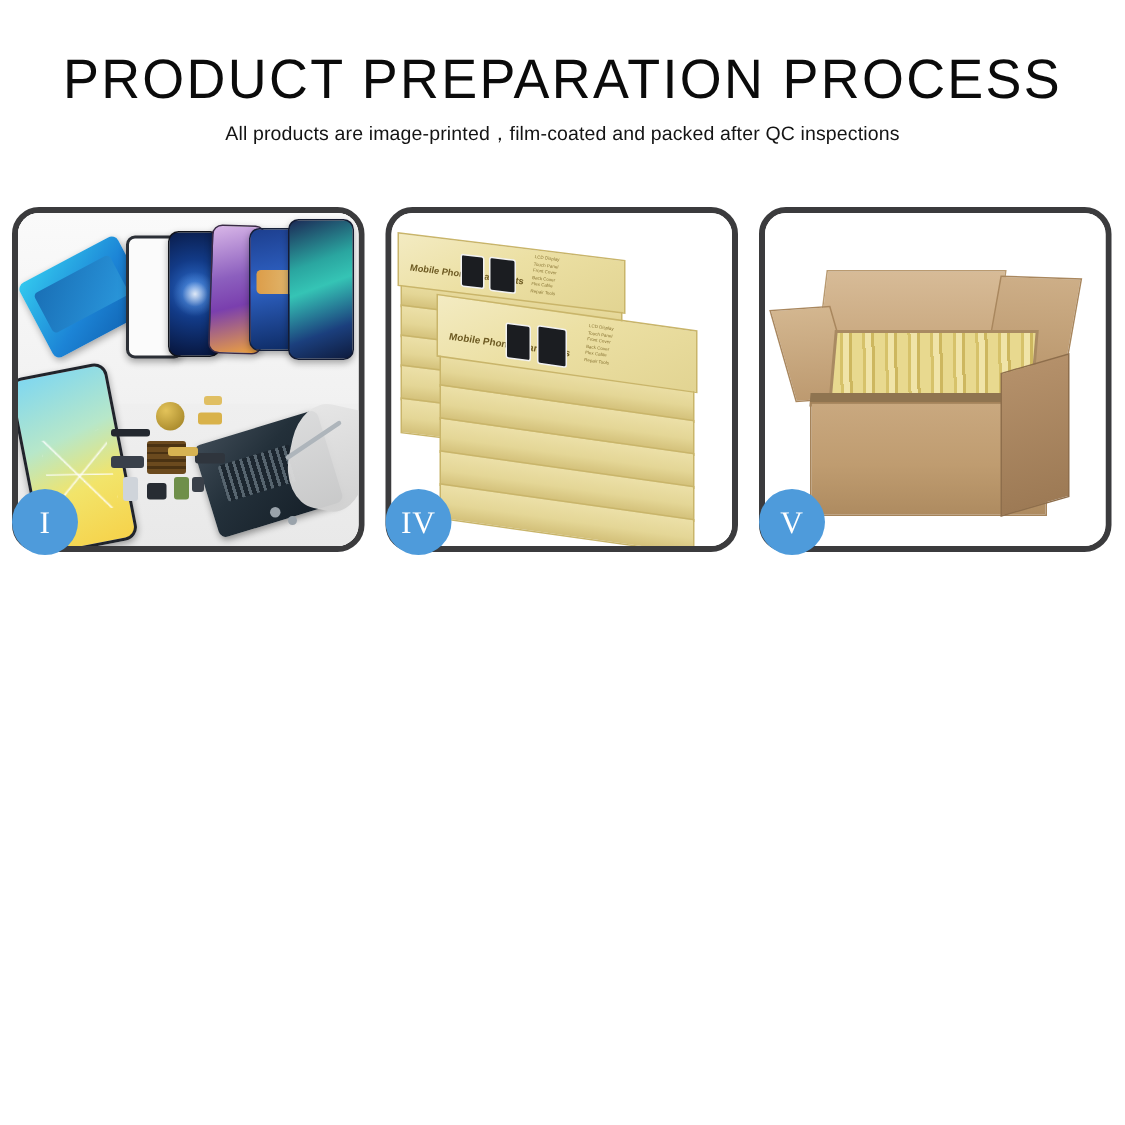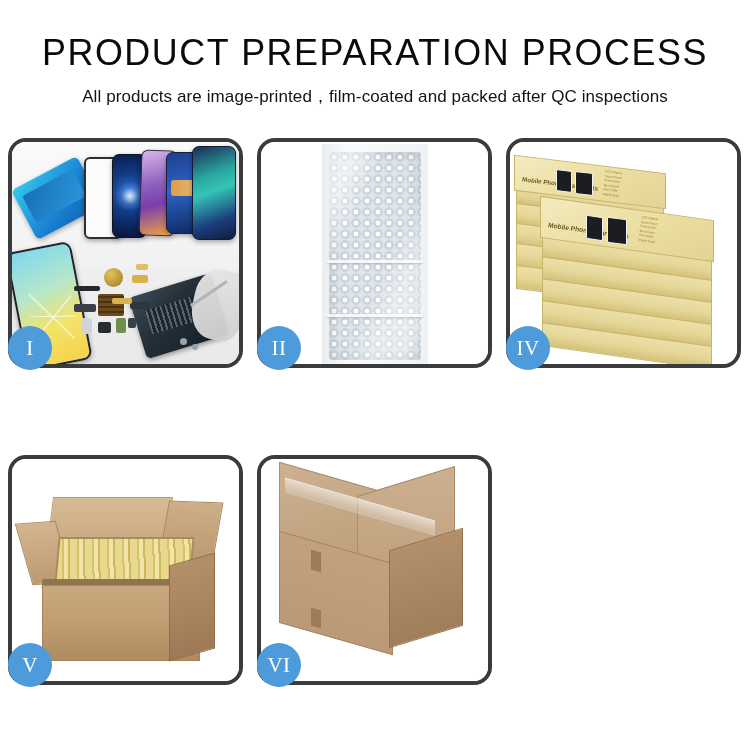--- a/index.html
+++ b/index.html
@@ -19,22 +19,22 @@
   .title {
     font-family: "Liberation Sans", sans-serif;
     font-size: 37px;
     font-weight: 400;
     letter-spacing: 1.6px;
     color: #0b0b0b;
     line-height: 1.0;
     transform: scaleX(0.97);
   }
   .subtitle {
-    margin-top: 14px;
-    font-size: 17px;
+    margin-top: 9px;
+    font-size: 13px;
     font-weight: 400;
     color: #141414;
     letter-spacing: 0.1px;
   }
 
   
   .grid {
     position: absolute;
     left: 8px; top: 138px;
     width: 734px;
@@ -419,29 +419,20 @@
         <div class="part pt12"></div>
         <div class="part pt13"></div>
         <div class="part pt14"></div>
         <div class="part pt15"></div>
         <div class="hand"></div>
         <div class="tweezer"></div>
       </div>
       <div class="badge">I</div>
     </div>
 
-    <div class="panel">
-      <div class="panel-inner p2">
-        <div class="bw-sleeve"></div>
-        <div class="bw-core"></div>
-        <div class="bw-seam" style="top:118px"></div>
-        <div class="bw-seam" style="top:172px"></div>
-      </div>
-      <div class="badge">II</div>
-    </div>
 
 
     <div class="panel">
       <div class="panel-inner p4">
         <div class="stack">
 
           <div class="kbox" style="left:6px; top:50px; width:146px; height:20px; transform:skewY(7deg);"></div>
           <div class="kbox" style="left:6px; top:70px; width:146px; height:20px; transform:skewY(7deg);"></div>
           <div class="kbox" style="left:6px; top:90px; width:146px; height:20px; transform:skewY(7deg);"></div>
           <div class="kbox" style="left:6px; top:110px; width:146px; height:22px; transform:skewY(7deg);"></div>
@@ -490,28 +481,15 @@
         <div class="c5-leftflap"></div>
         <div class="c5-inner"></div>
         <div class="c5-gold"></div>
         <div class="c5-topedge"></div>
         <div class="c5-front"></div>
         <div class="c5-side"></div>
       </div>
       <div class="badge">V</div>
     </div>
 
-    <div class="panel">
-      <div class="panel-inner p6">
-        <div class="c6-tapewrap"></div>
-        <div class="c6-top"></div>
-        <div class="c6-top2"></div>
-        <div class="c6-tape"></div>
-        <div class="c6-front"></div>
-        <div class="c6-side"></div>
-        <div class="c6-seam1"></div>
-        <div class="c6-seam2"></div>
-      </div>
-      <div class="badge">VI</div>
-    </div>
 
   </div>
 </div>
 
 </body></html>

